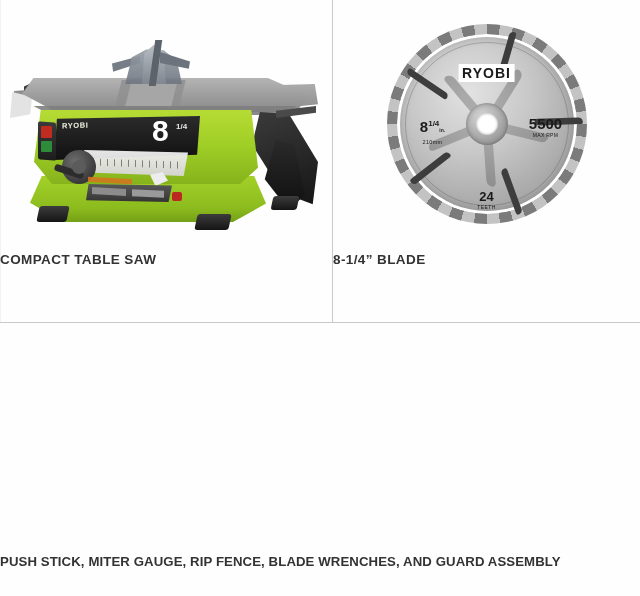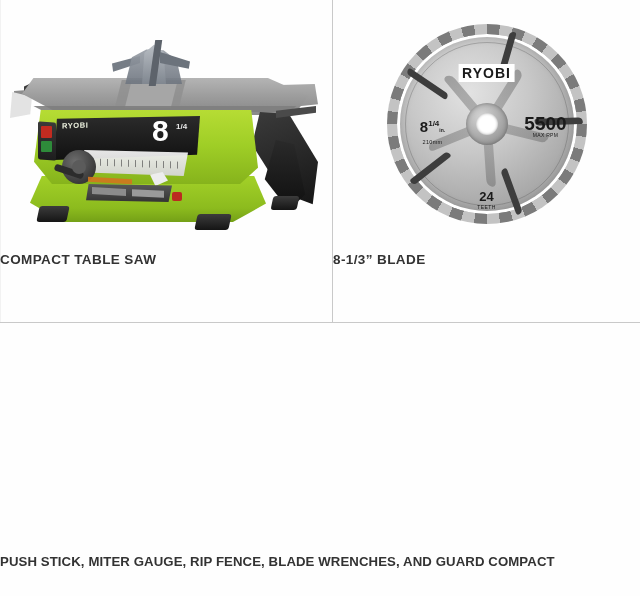--- a/index.html
+++ b/index.html
@@ -315,21 +315,21 @@
   .blade-brand{
     position:absolute;left:50%;top:40px;transform:translateX(-50%);
     font-size:14px;font-weight:bold;color:#1a1a1a;letter-spacing:1px;
     background:#ffffff;padding:1px 4px;
   }
   .blade-spec{position:absolute;text-align:center;color:#1a1a1a;}
   .blade-dia{left:18px;top:92px;width:56px;}
   .blade-dia .big{font-size:15px;font-weight:bold;line-height:15px;}
   .blade-dia .sub{font-size:5.5px;letter-spacing:.3px;margin-top:1px;}
   .blade-rpm{right:10px;top:92px;width:62px;}
-  .blade-rpm .big{font-size:19px;font-weight:bold;line-height:15px;}
+  .blade-rpm .big{font-size:15px;font-weight:bold;line-height:15px;}
   .blade-rpm .sub{font-size:5px;letter-spacing:.3px;margin-top:1px;}
   .blade-teethcount{left:50%;top:140px;transform:translateX(-50%);width:44px;margin-top:26px;}
   .blade-teethcount .big{font-size:13px;font-weight:bold;line-height:13px;}
   .blade-teethcount .sub{font-size:5px;letter-spacing:.4px;margin-top:1px;}
   .frac{font-size:8px;vertical-align:super;}
   .frac-unit{font-size:5px;}
 
   
   #acc-art{position:absolute;left:0;top:0;width:640px;height:225px;}
 </style>
@@ -435,21 +435,21 @@
           <div class="sub">MAX RPM</div>
         </div>
 
         <div class="blade-spec blade-teethcount">
           <div class="big">24</div>
           <div class="sub">TEETH</div>
         </div>
       </div>
     </div>
 
-    <div class="caption">8-1/3” BLADE</div>
+    <div class="caption">8-1/4” BLADE</div>
   </div>
 
   <div class="cell" id="cell-acc">
     <div class="art" id="acc-art">
 
       
       
       
       
       
@@ -500,16 +500,16 @@
       
       
       
       
       
       
       
       
     </div>
 
-    <div class="caption">PUSH STICK, MITER GAUGE, RIP FENCE, BLADE WRENCHES, AND GUARD COMPACT</div>
+    <div class="caption">PUSH STICK, MITER GAUGE, RIP FENCE, BLADE WRENCHES, AND GUARD ASSEMBLY</div>
   </div>
 
 </div>
 
 </body></html>

